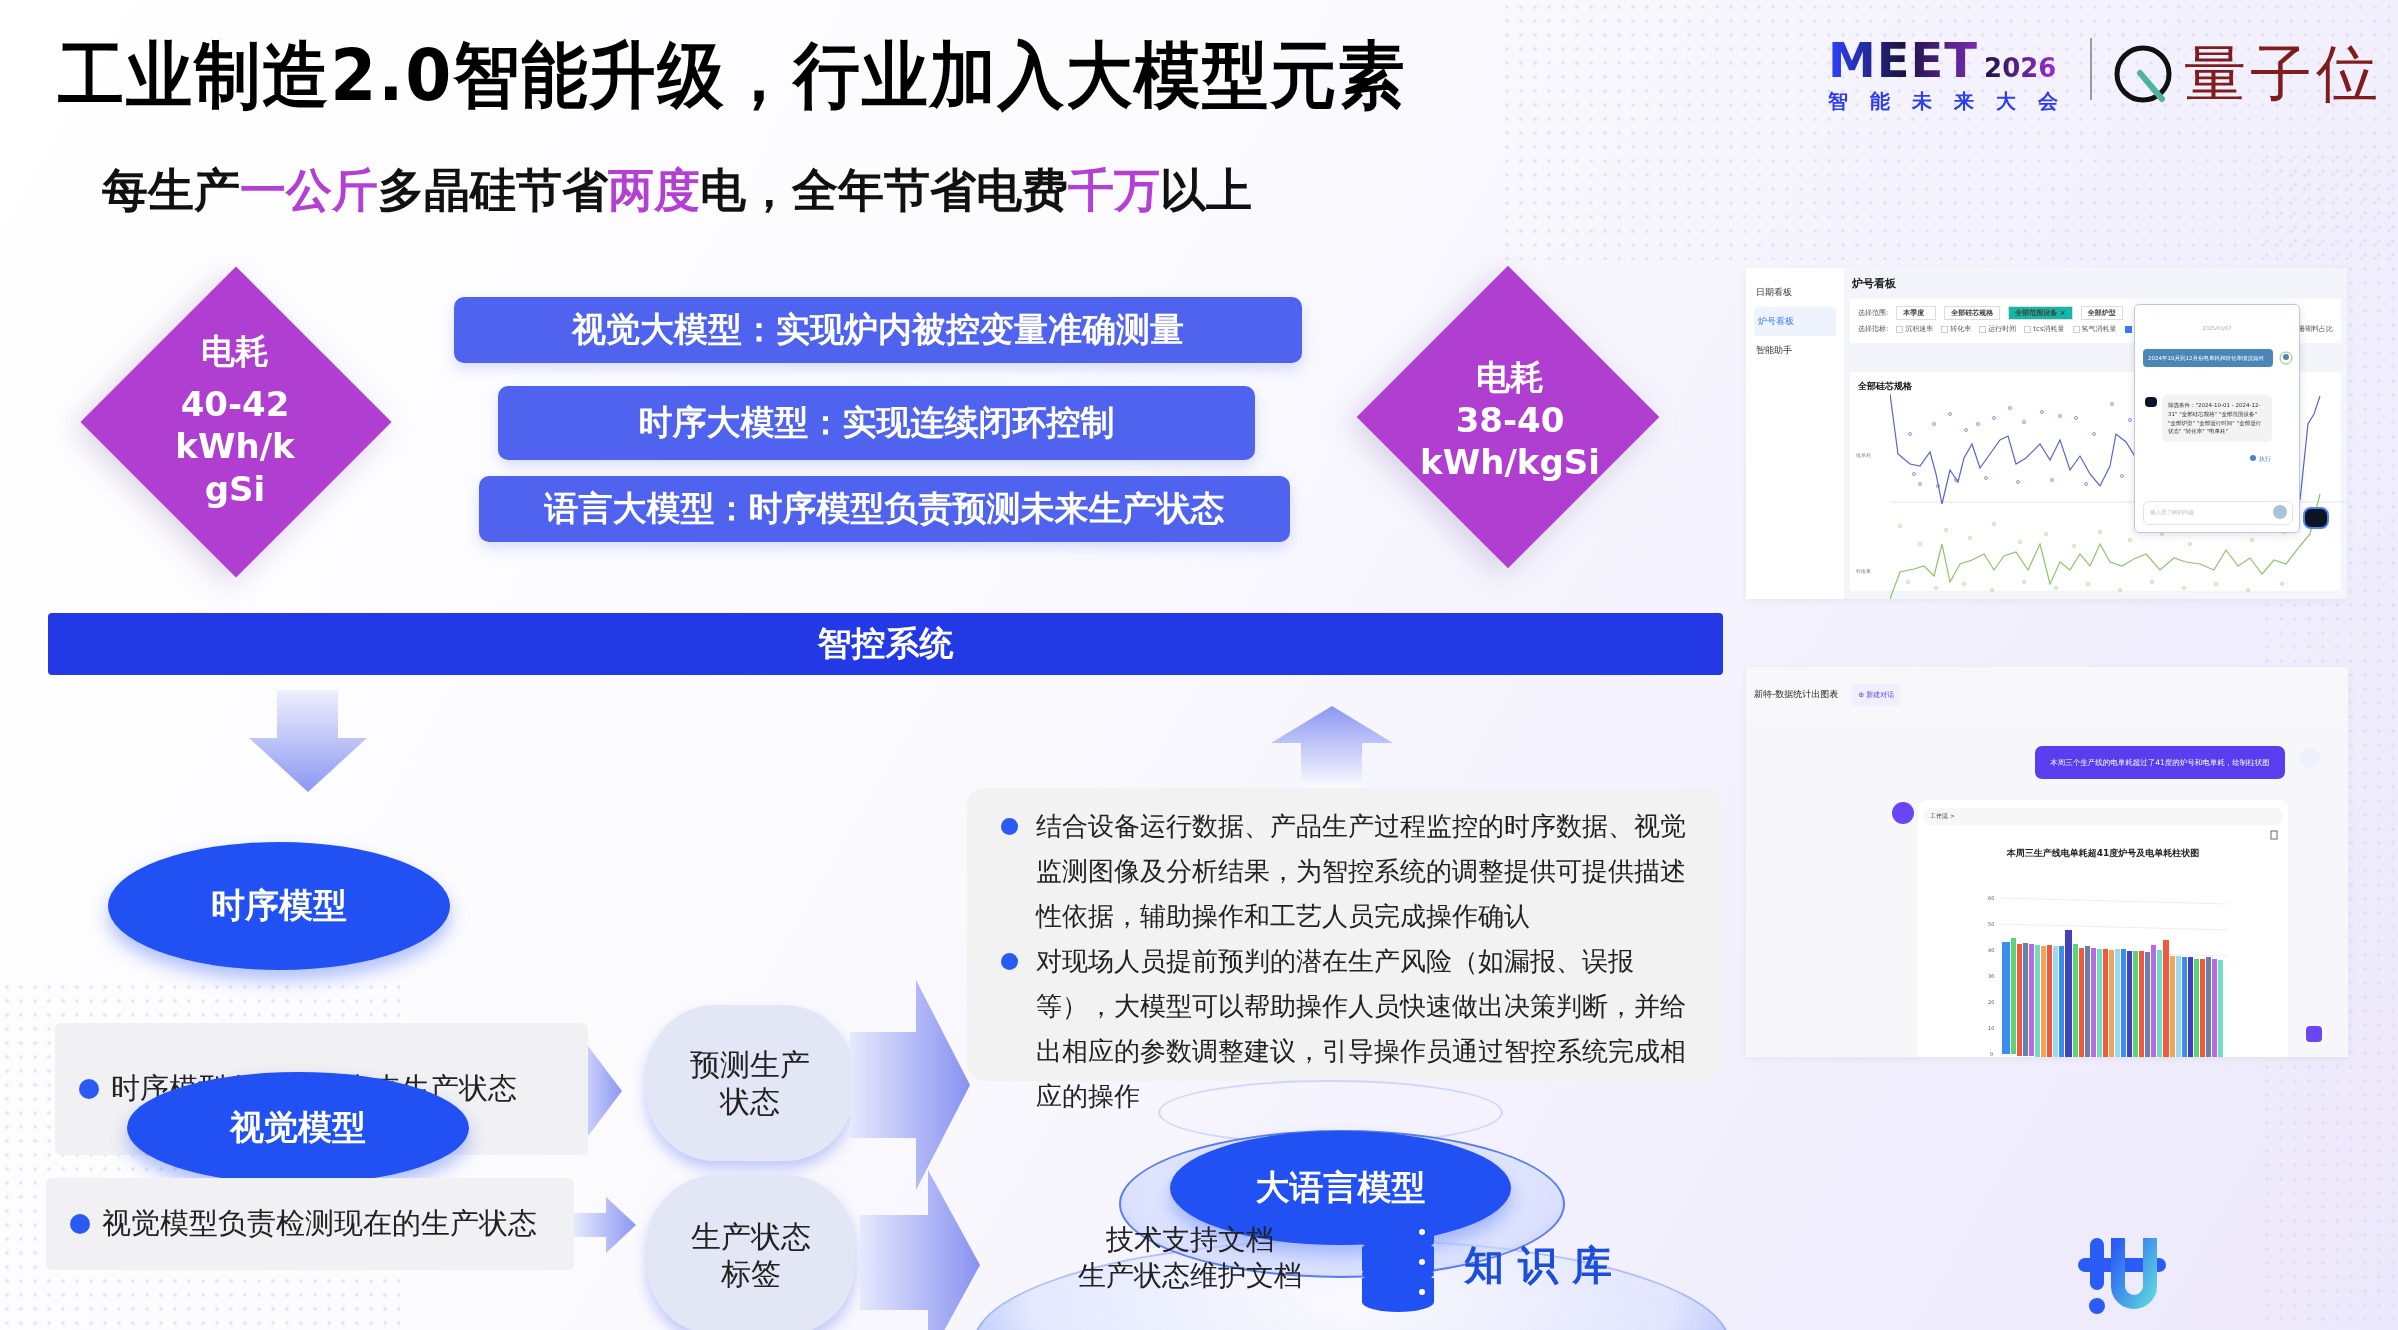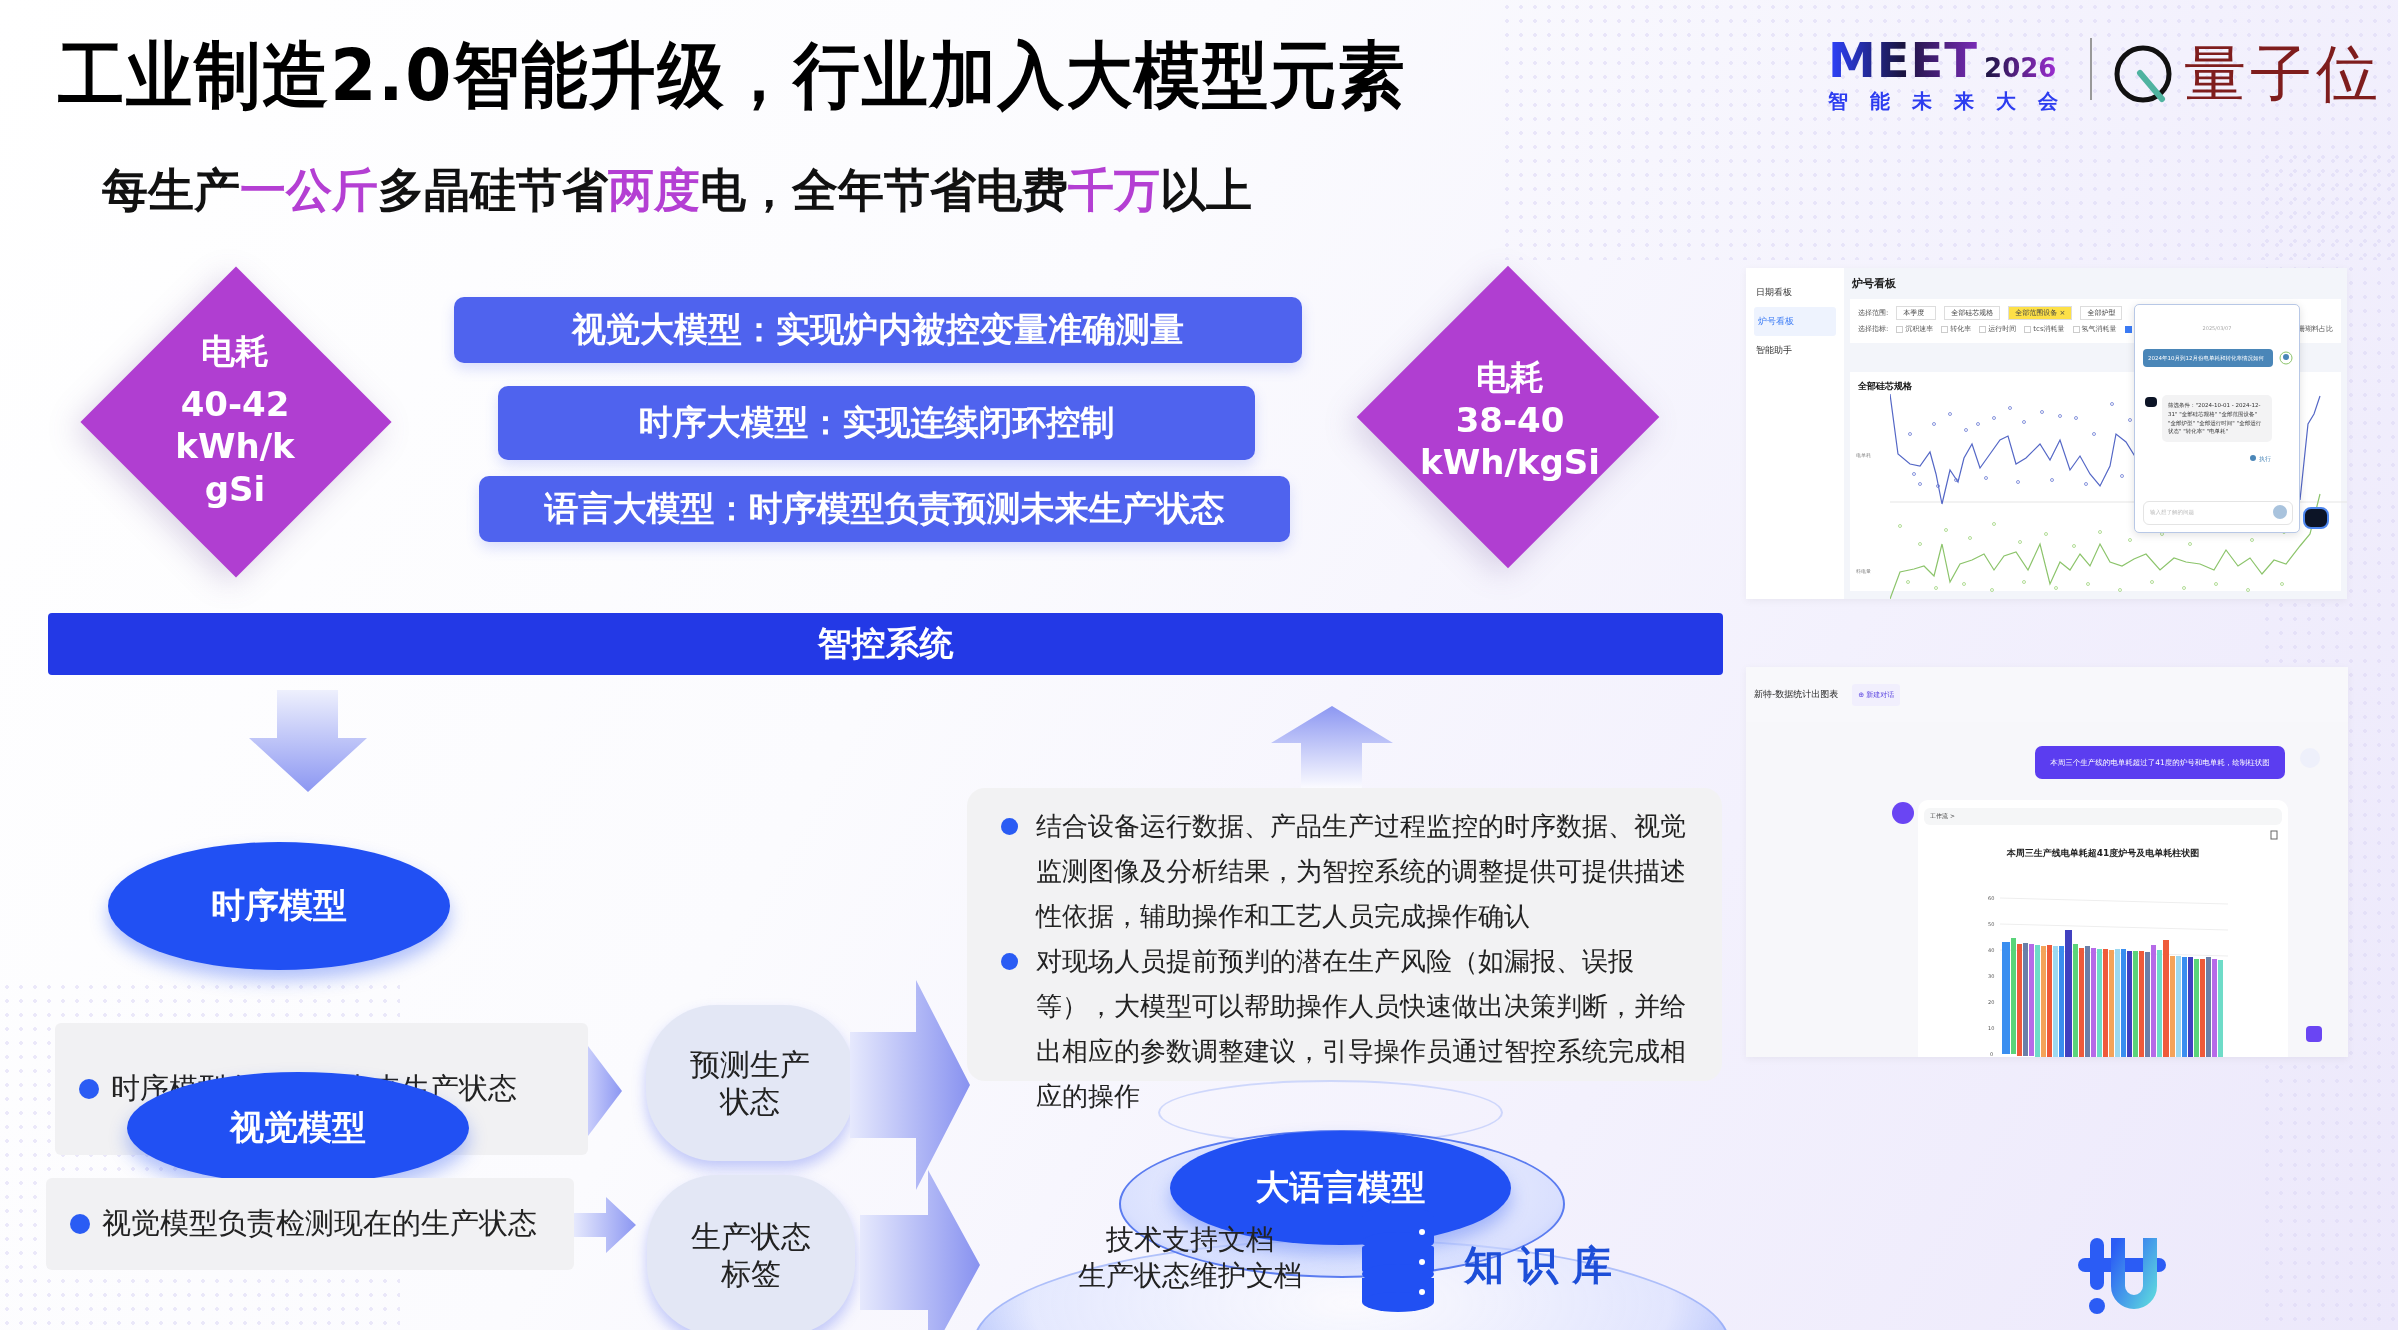--- a/index.html
+++ b/index.html
@@ -51,22 +51,22 @@
   .kb-label{position:absolute;font-size:40px;font-weight:700;color:#1d4ed8;letter-spacing:14px;}
   
   .shot{position:absolute;background:#fff;box-shadow:0 2px 8px rgba(0,0,0,.05);overflow:hidden;}
   .s-side{position:absolute;left:0;top:0;width:98px;height:100%;background:#fff;}
   .s-side-item{font-size:9px;color:#333;padding:8px 10px;}
   .s-side-item.active{background:#eef3fe;color:#3b7bf5;margin:0 8px;border-radius:3px;padding:8px 4px;}
   .s-main{position:absolute;left:98px;top:0;right:0;bottom:0;background:#f3f5fa;}
   .s-title{font-size:11px;font-weight:700;padding:8px 8px;color:#222;}
   .s-filter{background:#fff;margin:0 6px;padding:6px 8px;font-size:7px;color:#555;}
   .s-filter .row{display:flex;gap:8px;align-items:center;height:16px;}
-  .s-filter .sel{border:1px solid #ddd;padding:1px 6px;min-width:40px;color:#444;}
-  .s-filter .sel.tag{background:#fde047;}
+  .s-filter .sel{border:1px solid #ddd;padding:1px 6px;min-width:40px;color:#444;font-weight:bold;}
+  .s-filter .sel.tag{background:#14b8a6;}
   .s-filter .cb{display:inline-block;width:7px;height:7px;border:1px solid #ccc;margin-right:2px;vertical-align:middle;}
   .s-filter .cb.on{background:#3b7bf5;border-color:#3b7bf5;}
   .s-panel{background:#fff;margin:8px 6px;position:absolute;left:0;right:0;top:96px;bottom:0;}
   .s-panel-title{font-size:9px;font-weight:700;padding:8px 8px;}
   .chat-pop{position:absolute;left:2134px;top:304px;width:166px;height:229px;background:#fff;border:1px solid #b8c8e6;border-radius:5px;box-shadow:0 2px 8px rgba(0,0,0,.12);font-size:6px;}
   .chat-date{text-align:center;color:#aaa;margin-top:20px;font-size:5px;}
   .chat-user{position:absolute;left:8px;top:44px;width:130px;background:#4a86b8;color:#fff;border-radius:4px;padding:5px;line-height:1.5;font-size:5.5px;}
   .chat-bot{position:absolute;left:27px;top:90px;width:110px;background:#f3f3f4;border-radius:5px;padding:6px;color:#333;line-height:1.6;font-size:5.5px;}
   .chat-exec{position:absolute;left:115px;top:150px;color:#4a86b8;font-size:6px;}
   .chat-input{position:absolute;left:8px;top:196px;width:150px;height:24px;border:1px solid #e4e4e4;border-radius:6px;color:#bbb;font-size:5.5px;padding:7px 6px;}

